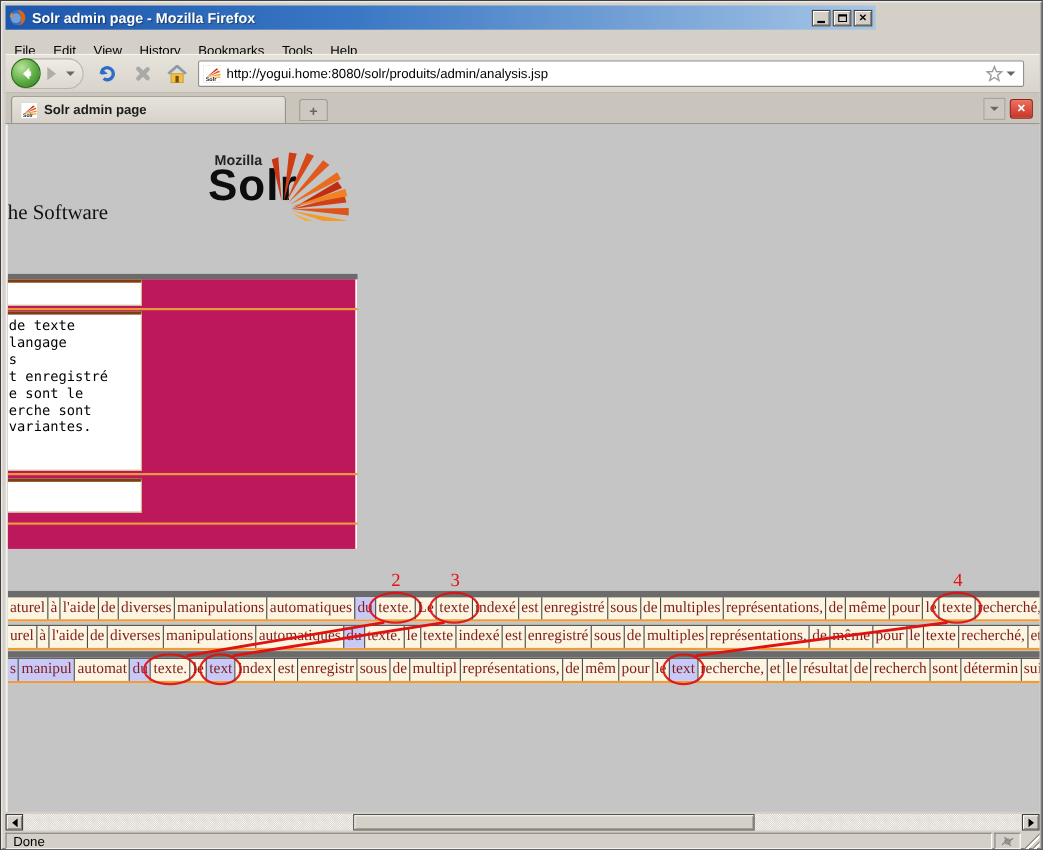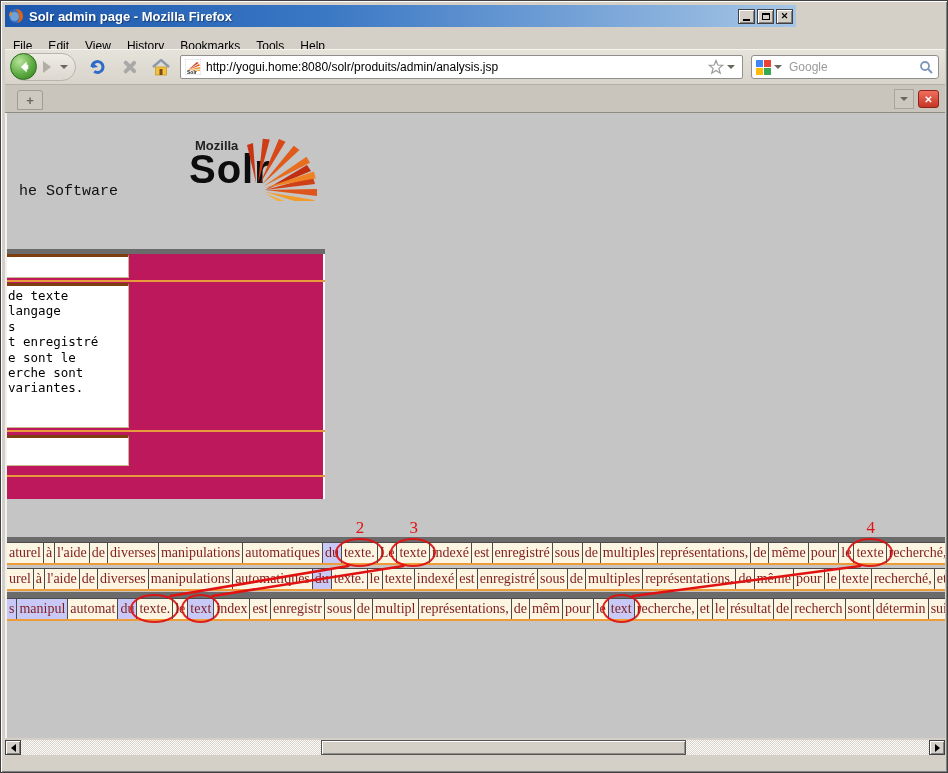--- a/index.html
+++ b/index.html
@@ -66,21 +66,21 @@
     color:#6a675f;font-size:13px;font-weight:bold;}
   .tabspacer{flex:1;}
   .tablist{width:20px;height:20px;margin-bottom:3px;border:1px solid #a9a59d;background:#ccc8bf;
     display:flex;align-items:center;justify-content:center;}
   .tabclose{width:21px;height:18px;margin:0 6px 4px 4px;border-radius:3px;
     background:linear-gradient(#ef6f5e,#c83526);border:1px solid #8d241a;
     color:#fff;font-size:10px;font-weight:bold;display:flex;align-items:center;justify-content:center;}
   
   .content{position:absolute;left:4px;top:112px;width:940px;height:625px;background:#c5c5c5;
     border-left:2px solid #f2f0ea;overflow:hidden;}
-  .software{position:absolute;left:12px;top:70px;font-family:Liberation Mono, monospace;font-size:15px;color:#111;}
+  .software{position:absolute;left:0px;top:70px;font-family:Liberation Serif, serif;font-size:19px;color:#111;}
   .logo-apache{position:absolute;left:188px;top:25px;font-size:13px;font-weight:bold;color:#222;}
   .logo-solr{position:absolute;left:182px;top:34px;font-size:40px;font-weight:bold;color:#0d0d0d;letter-spacing:1px;font-family:"Liberation Sans",sans-serif;}
   .logo-rays{position:absolute;left:238px;top:6px;}
   .darkbar{position:absolute;background:#6b6b6b;}
   .panel{position:absolute;left:0;top:141px;width:318px;height:245px;background:#be185d;border-right:2px solid #fdfdf9;}
   .whitebox{position:absolute;left:0;background:#fff;border:1px solid #cbb88e;border-left:none;border-top:3px solid #7e3f10;}
   .orangerule{position:absolute;left:0;width:318px;height:2px;background:#e89a3c;}
   .ta-line{font-family:"DejaVu Sans Mono",monospace;font-size:12.5px;line-height:15.4px;color:#000;white-space:pre;}
   .annnum{position:absolute;top:405px;color:#e01212;font-size:17px;font-family:"Liberation Serif",serif;}
   
@@ -185,37 +185,36 @@
             <path d="M0,0 L12,-0.5 L12,1z" fill="#f4a930"></path>
         </g>
         <text x="2" y="14.5" font-size="5" font-weight="bold" fill="#222" font-family="Liberation Sans, sans-serif">Solr</text>
       </svg>
       <span class="urltext">http://yogui.home:8080/solr/produits/admin/analysis.jsp</span>
       <svg width="16" height="16" viewBox="0 0 16 16">
         <path d="M8,1.5 L9.8,6 L14.7,6.3 L10.9,9.4 L12.2,14.2 L8,11.5 L3.8,14.2 L5.1,9.4 L1.3,6.3 L6.2,6z" fill="none" stroke="#9a9a9a" stroke-width="1.2"></path>
       </svg>
       <span class="caret"></span>
     </div>
-    <div class="searchbox">
-      <span class="glogo">
-        <i style="background:#4285f4"></i>
-          <i style="background:#ea4335"></i>
-          <i style="background:#fbbc05"></i>
-          <i style="background:#34a853"></i>
-      </span>
-      <span class="caret"></span>
-      <span class="searchtext">Google</span>
-      <svg width="15" height="15" viewBox="0 0 15 15">
-        <circle cx="6" cy="6" r="4" fill="none" stroke="#7d98b8" stroke-width="1.8"></circle>
-          <line x1="9" y1="9" x2="13" y2="13" stroke="#7d98b8" stroke-width="2"></line>
+  </div>
+
+  <div class="tabbar">
+    <div class="tab">
+      <svg width="15" height="15" viewBox="0 0 16 16">
+        <rect width="16" height="16" fill="#fff" stroke="#bbb" stroke-width="0.5"></rect>
+        <g transform="translate(3,11)">
+          <path d="M0,0 L9,-8 L10.5,-7z" fill="#c93515"></path>
+            <path d="M0,0 L11,-6 L12,-4.5z" fill="#dd5818"></path>
+          <path d="M0,0 L12,-3 L12.3,-1.5z" fill="#ee8a26"></path>
+            <path d="M0,0 L12,-0.5 L12,1z" fill="#f4a930"></path>
+        </g>
+        <text x="2" y="14.5" font-size="5" font-weight="bold" fill="#222" font-family="Liberation Sans, sans-serif">Solr</text>
       </svg>
-    </div>
-  </div>
-
-  <div class="tabbar">
+      <span class="lbl">Solr admin page</span>
+    </div>
     <div class="newtab">+</div>
     <div class="tabspacer"></div>
     <div class="tablist">
         <span class="caret"></span>
       </div>
     <div class="tabclose">✕</div>
   </div>
 
   <div class="content">
     <div class="software">he Software</div>
@@ -295,14 +294,26 @@
   <div class="hscroll">
     <div class="sbtn" style="left:0;">
         <span class="tri-l"></span>
       </div>
     <div class="sthumb"></div>
     <div class="sbtn" style="right:0;">
         <span class="tri-r"></span>
       </div>
   </div>
 
+  <div class="statusbar">
+    <div class="stfield">
+      <span>Done</span>
+    </div>
+    <div class="sticon">
+      <svg width="12" height="12" viewBox="0 0 12 12">
+          <circle cx="6" cy="6" r="3" fill="#9a9a9a"></circle>
+          <path d="M1,9 L5,5 M11,3 L7,6 M3,2 L6,5 M9,10 L6,7" stroke="#7c7c7c" stroke-width="1"></path>
+        </svg>
+    </div>
+    <div class="grip"></div>
+  </div>
 
 </div>
 
 </body></html>

